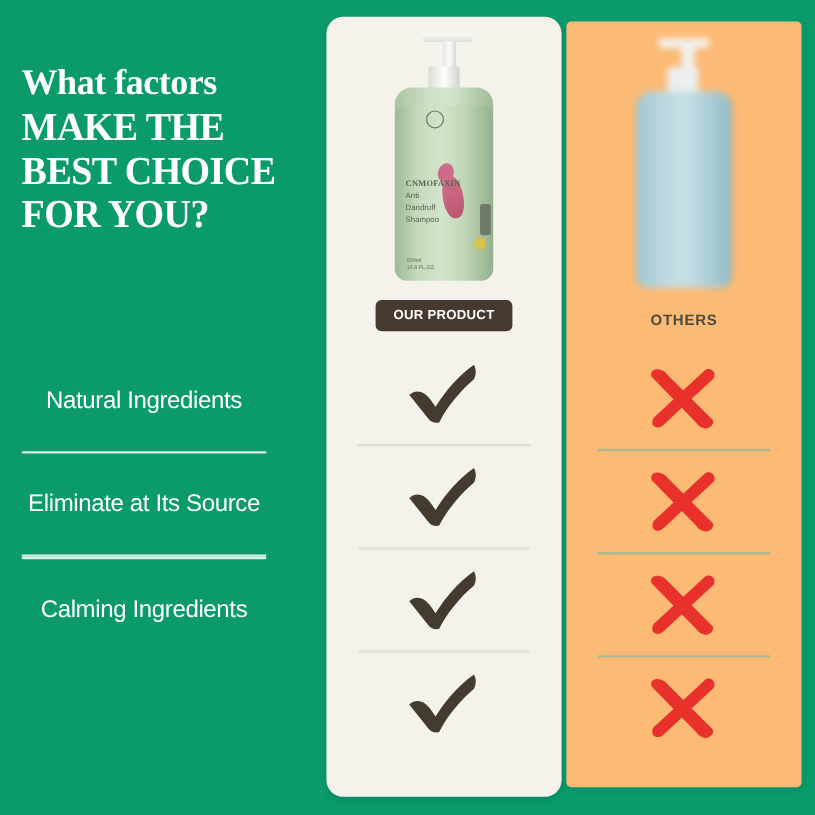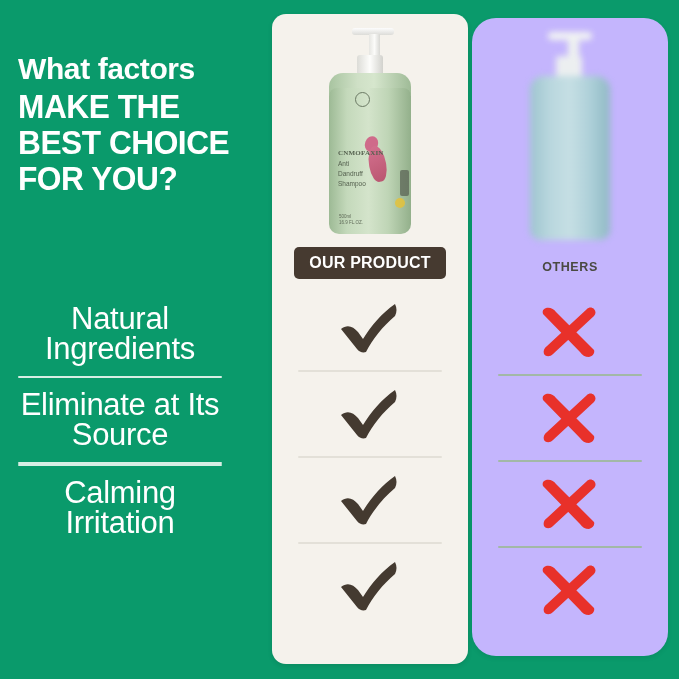--- a/index.html
+++ b/index.html
@@ -29,20 +29,21 @@
     top: 0;
     width: 256px;
     height: 679px;
   }
 
   .headline {
     position: absolute;
     left: 18px;
     top: 52px;
     width: 238px;
+    font-family: Liberation Serif, serif;
   }
   .headline-line {
     color: #ffffff;
     display: block;
     white-space: nowrap;
   }
   .headline-script {
     font-size: 30px;
     font-weight: 700;
     letter-spacing: -0.4px;
@@ -66,21 +67,21 @@
   }
   .feature-row {
     height: 84px;
     display: flex;
     align-items: center;
     justify-content: center;
     text-align: center;
   }
   .feature-label {
     color: #ffffff;
-    font-size: 31px;
+    font-size: 20px;
     font-weight: 400;
     line-height: 30px;
     letter-spacing: -0.3px;
   }
   .feature-divider {
     height: 2px;
     background: #e9f5ef;
     margin: 0 8px 0 8px;
     opacity: 0.92;
     border-radius: 1px;
@@ -98,22 +99,22 @@
     height: 650px;
     background: #f5f2ec;
     border-radius: 14px;
     box-shadow: 0 2px 5px rgba(0,0,0,0.10);
   }
   .panel-others {
     left: 472px;
     top: 18px;
     width: 196px;
     height: 638px;
-    background: #c4b5fd;
-    border-radius: 24px;
+    background: #fdba74;
+    border-radius: 4px;
     box-shadow: 0 2px 5px rgba(0,0,0,0.08);
   }
 
   
   .product-area {
     position: relative;
     height: 226px;
     width: 100%;
   }
 
@@ -306,21 +307,21 @@
   .label-zone {
     position: relative;
     height: 46px;
     display: flex;
     align-items: center;
     justify-content: center;
   }
   .our-badge {
     background: #463a30;
     color: #ffffff;
-    font-size: 16px;
+    font-size: 11px;
     font-weight: 700;
     letter-spacing: 0.2px;
     padding: 7px 15px 7px 15px;
     border-radius: 5px;
     white-space: nowrap;
   }
   .others-label {
     color: #4a4a42;
     font-size: 12.5px;
     font-weight: 700;
@@ -372,21 +373,21 @@
       <div class="feature-row">
         <span class="feature-label">Natural Ingredients</span>
       </div>
       <div class="feature-divider"></div>
       <div class="feature-row">
         <span class="feature-label">Eliminate at Its Source</span>
       </div>
       <div class="feature-divider"></div>
       <div class="feature-divider"></div>
       <div class="feature-row">
-        <span class="feature-label">Calming Irritation</span>
+        <span class="feature-label">Calming Ingredients</span>
       </div>
     </div>
 
   </div>
 
   <div class="panel panel-ours">
 
     <div class="product-area">
       <div class="bottle-ours">
         <div class="b-pump-cap"></div>

